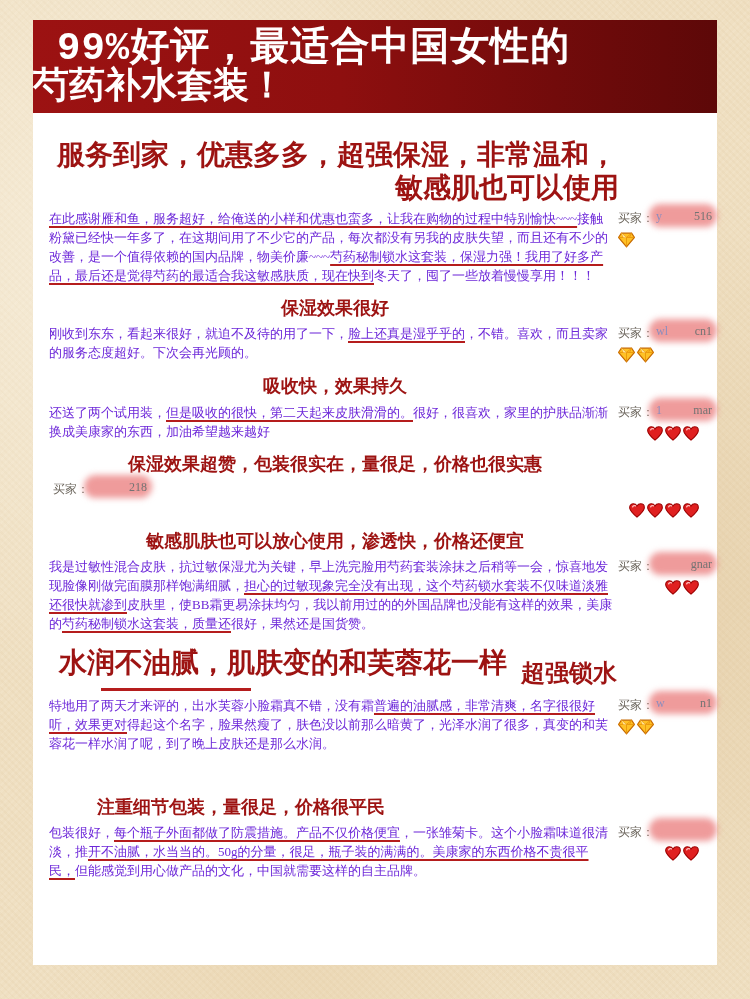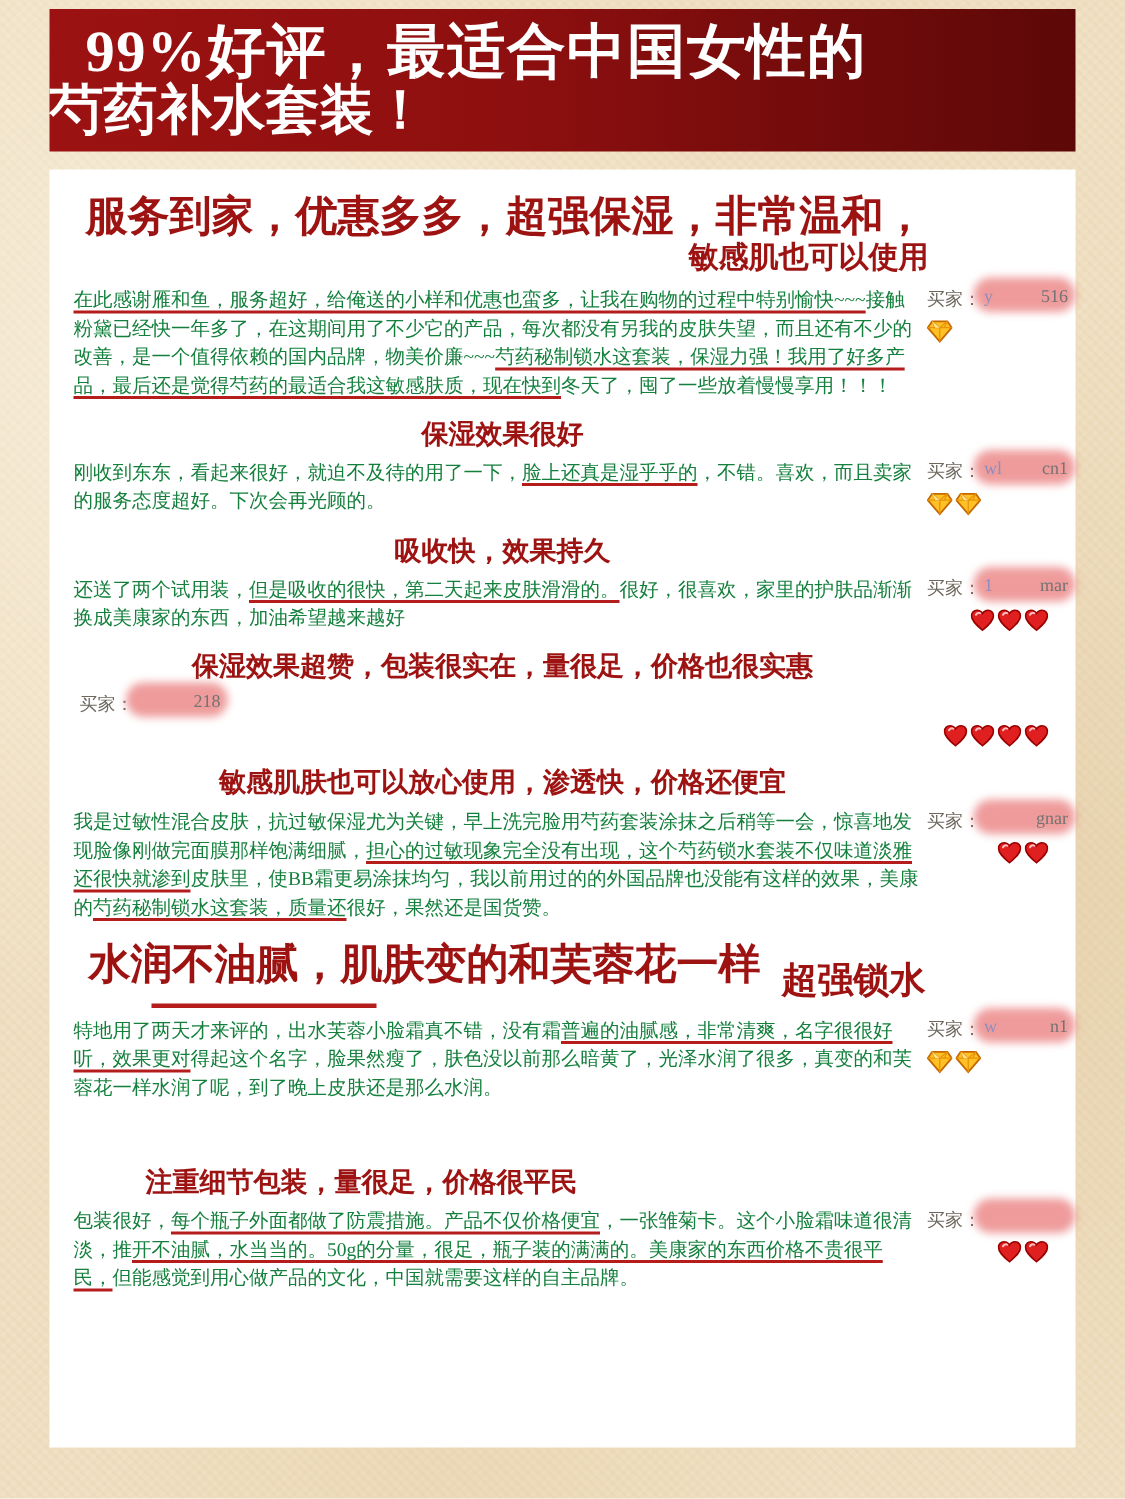--- a/index.html
+++ b/index.html
@@ -9,42 +9,43 @@
     font-family: "Liberation Serif", "DejaVu Serif", serif;
     background-color: #efdfc1;
     background-image:
       radial-gradient(ellipse at 15% 25%, rgba(255,252,244,.45), rgba(255,252,244,0) 42%),
       radial-gradient(ellipse at 85% 60%, rgba(215,184,135,.35), rgba(215,184,135,0) 48%),
       radial-gradient(ellipse at 40% 90%, rgba(226,198,152,.30), rgba(226,198,152,0) 40%),
       repeating-linear-gradient(45deg, rgba(201,168,118,.07) 0 2px, rgba(255,255,255,0) 2px 5px),
       repeating-linear-gradient(-45deg, rgba(255,250,238,.10) 0 2px, rgba(255,255,255,0) 2px 5px);
   }
   .banner {
-    position: absolute; left: 33px; top: 6px; width: 684px; height: 95px;
+    position: absolute; left: 33px; top: 20px; width: 684px; height: 95px;
     background: linear-gradient(to right, #9c1212 0%, #8e0f0f 45%, #5d0808 100%);
     color: #ffffff;
+    font-family: Liberation Mono, monospace;
   }
   .banner .bl1 { font-size: 39px; font-weight: bold; padding: 8px 0 0 24px; letter-spacing: 1px; line-height: 1.1; }
   .banner .bl2 { font-size: 36px; font-weight: bold; text-align: left; padding-right: 26px; line-height: 1.1; margin-top: -3px; }
   .panel {
     position: absolute; left: 33px; top: 113px; width: 684px; height: 852px;
-    background: #ffffff; padding: 2px 10px 0 16px;
+    background: #ffffff; padding: 12px 10px 0 16px;
   }
   .sec { margin-top: 13px; }
   .h { font-weight: bold; color: #9d1312; font-size: 18px; line-height: 1.18; width: 572px; }
   .s1 .h1 { padding-left: 8px; font-size: 28px; }
-  .s1 .h2 { text-align: right; padding-right: 2px; font-size: 20px; }
+  .s1 .h2 { text-align: right; padding-right: 2px; font-size: 28px; }
   .hc { text-align: center; }
   .s6 .h1 { padding-left: 10px; font-size: 28px; width: 640px; }
   .h-suffix { font-size: 24px; position: relative; top: 9px; margin-left: 14px; }
   .underbar { height: 3px; width: 150px; background: #b51d1d; margin: 9px 0 0 52px; }
   .s7 .h1 { padding-left: 48px; margin-top: 44px; }
   .review-row { display: flex; margin-top: 5px; }
   .review-body {
-    width: 565px; flex: none; font-size: 13px; line-height: 19px; color: #15803d;
+    width: 565px; flex: none; font-size: 13px; line-height: 19px; color: #6d28d9;
     font-family: "Liberation Serif", "DejaVu Serif", serif;
   }
   .u {
     text-decoration: underline; text-decoration-color: #b51d1d;
     text-decoration-thickness: 2px; text-underline-offset: 3px; text-decoration-skip-ink: none;
   }
   .buyer { flex: 1; min-width: 0; padding-left: 4px; font-size: 12px; }
   .buyer-line { white-space: nowrap; color: #6d675e; }
   .id-wrap { position: relative; display: inline-block; width: 58px; height: 16px; vertical-align: -3px; }
   .blob {

